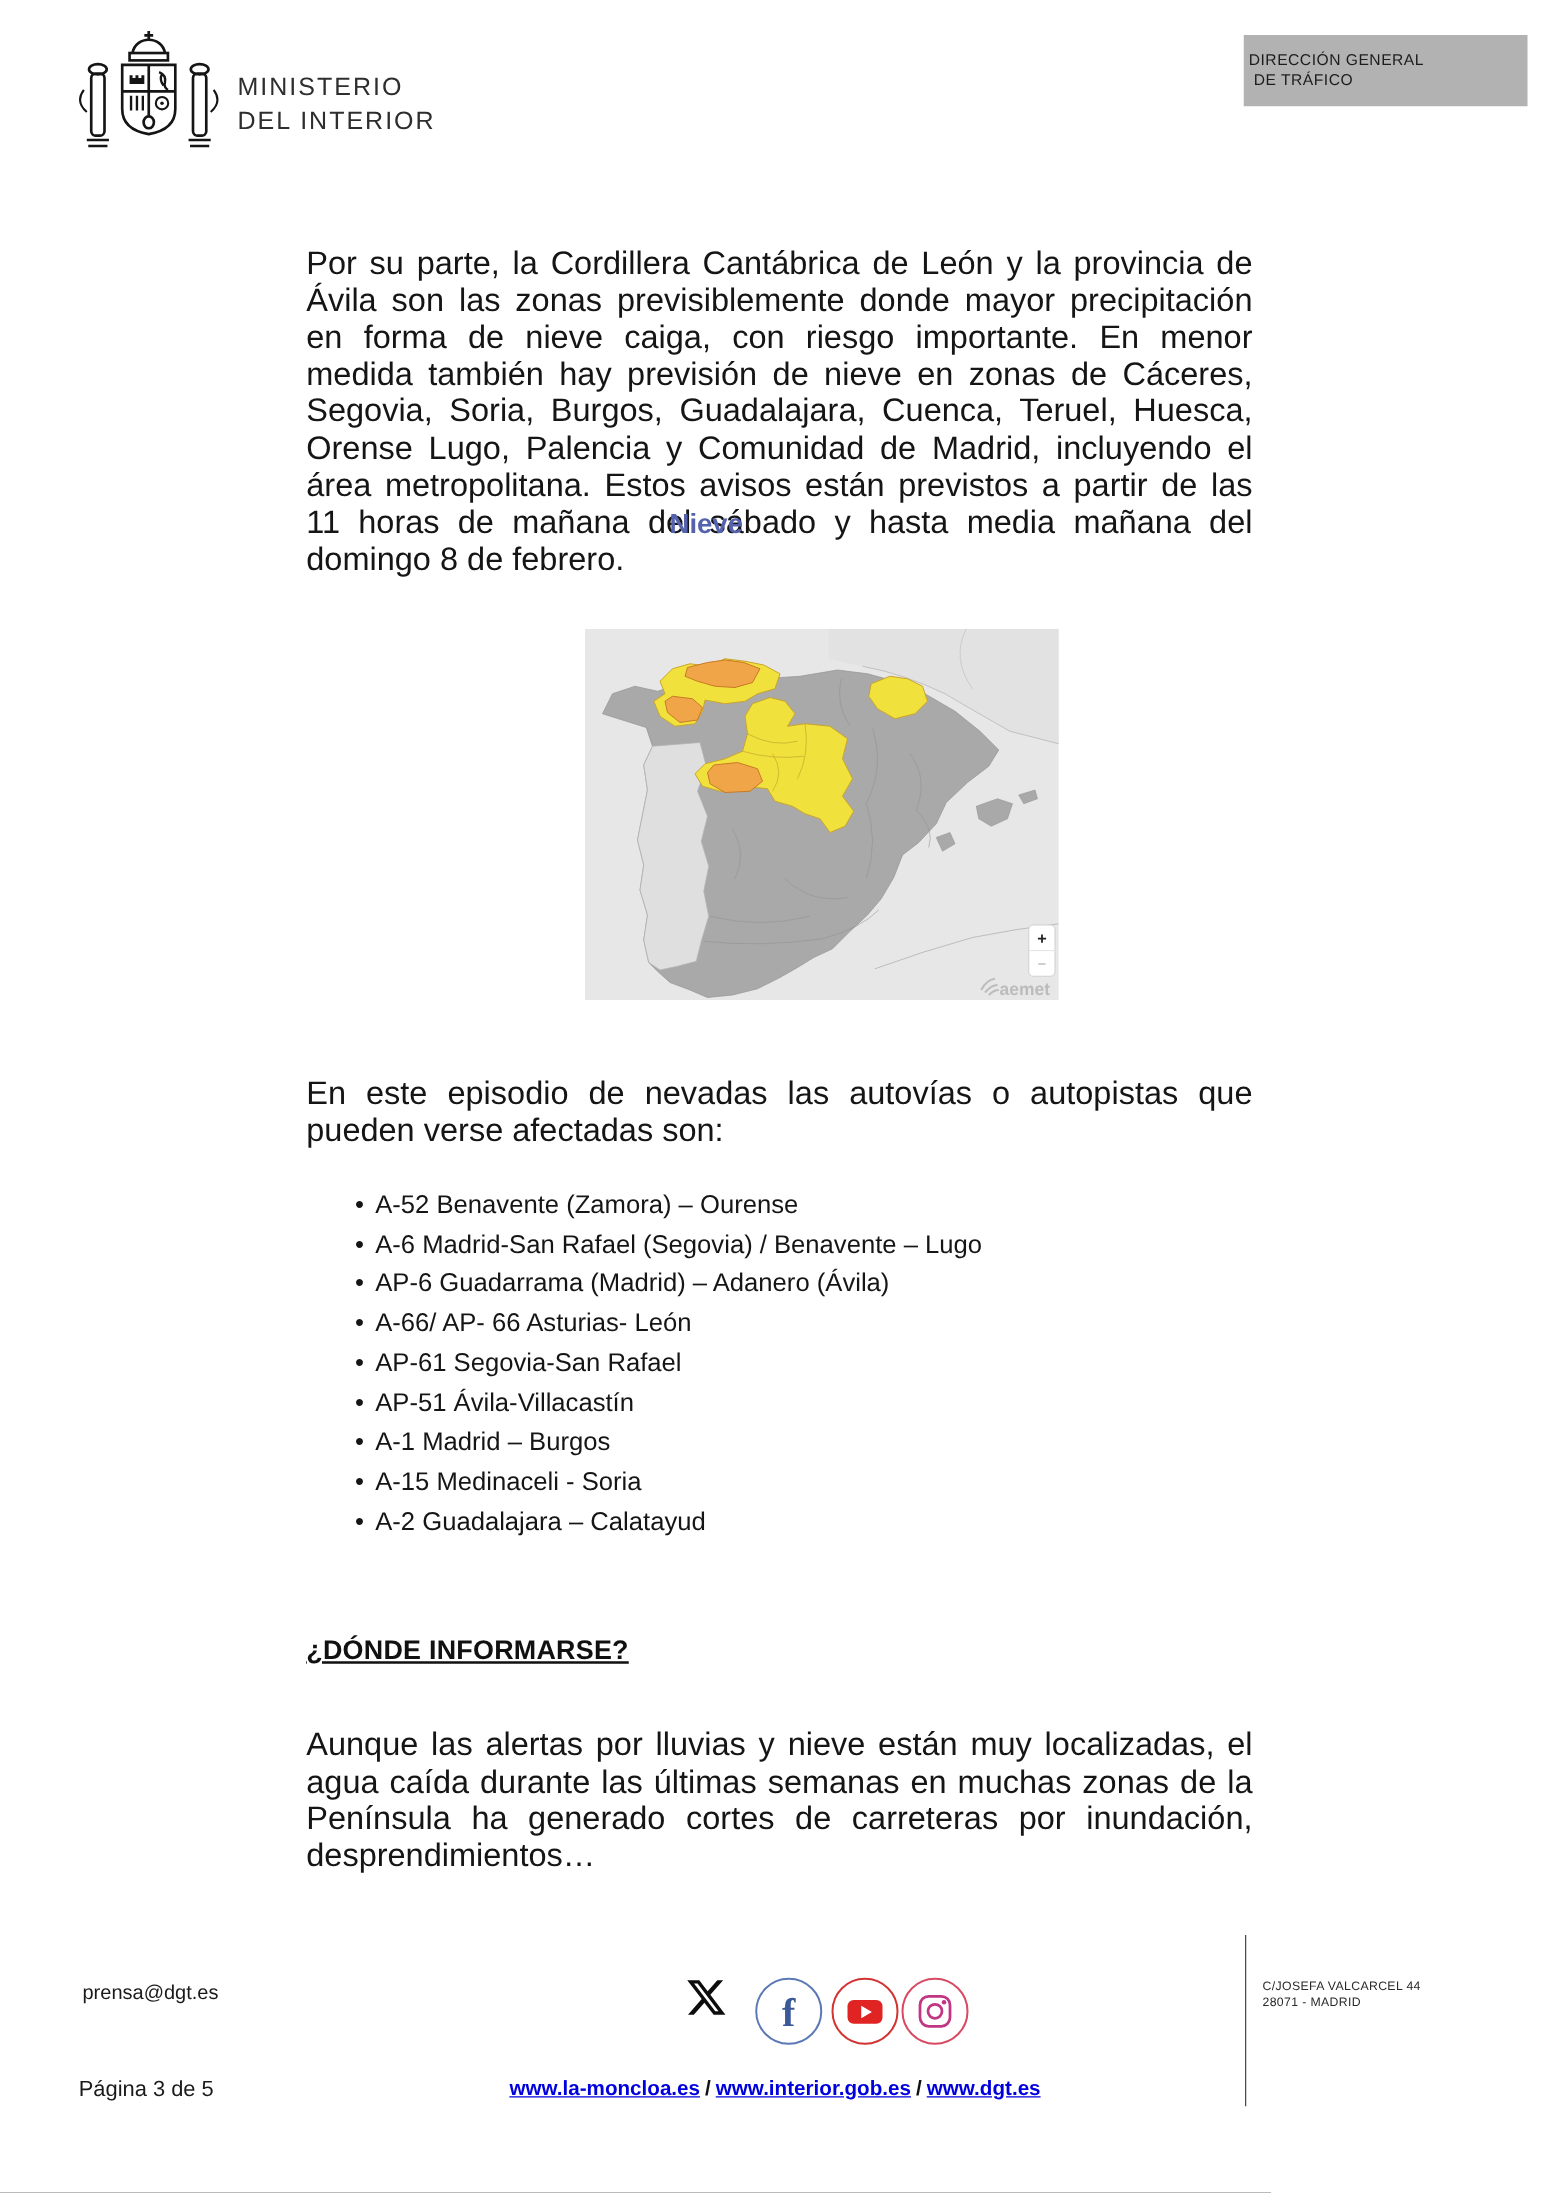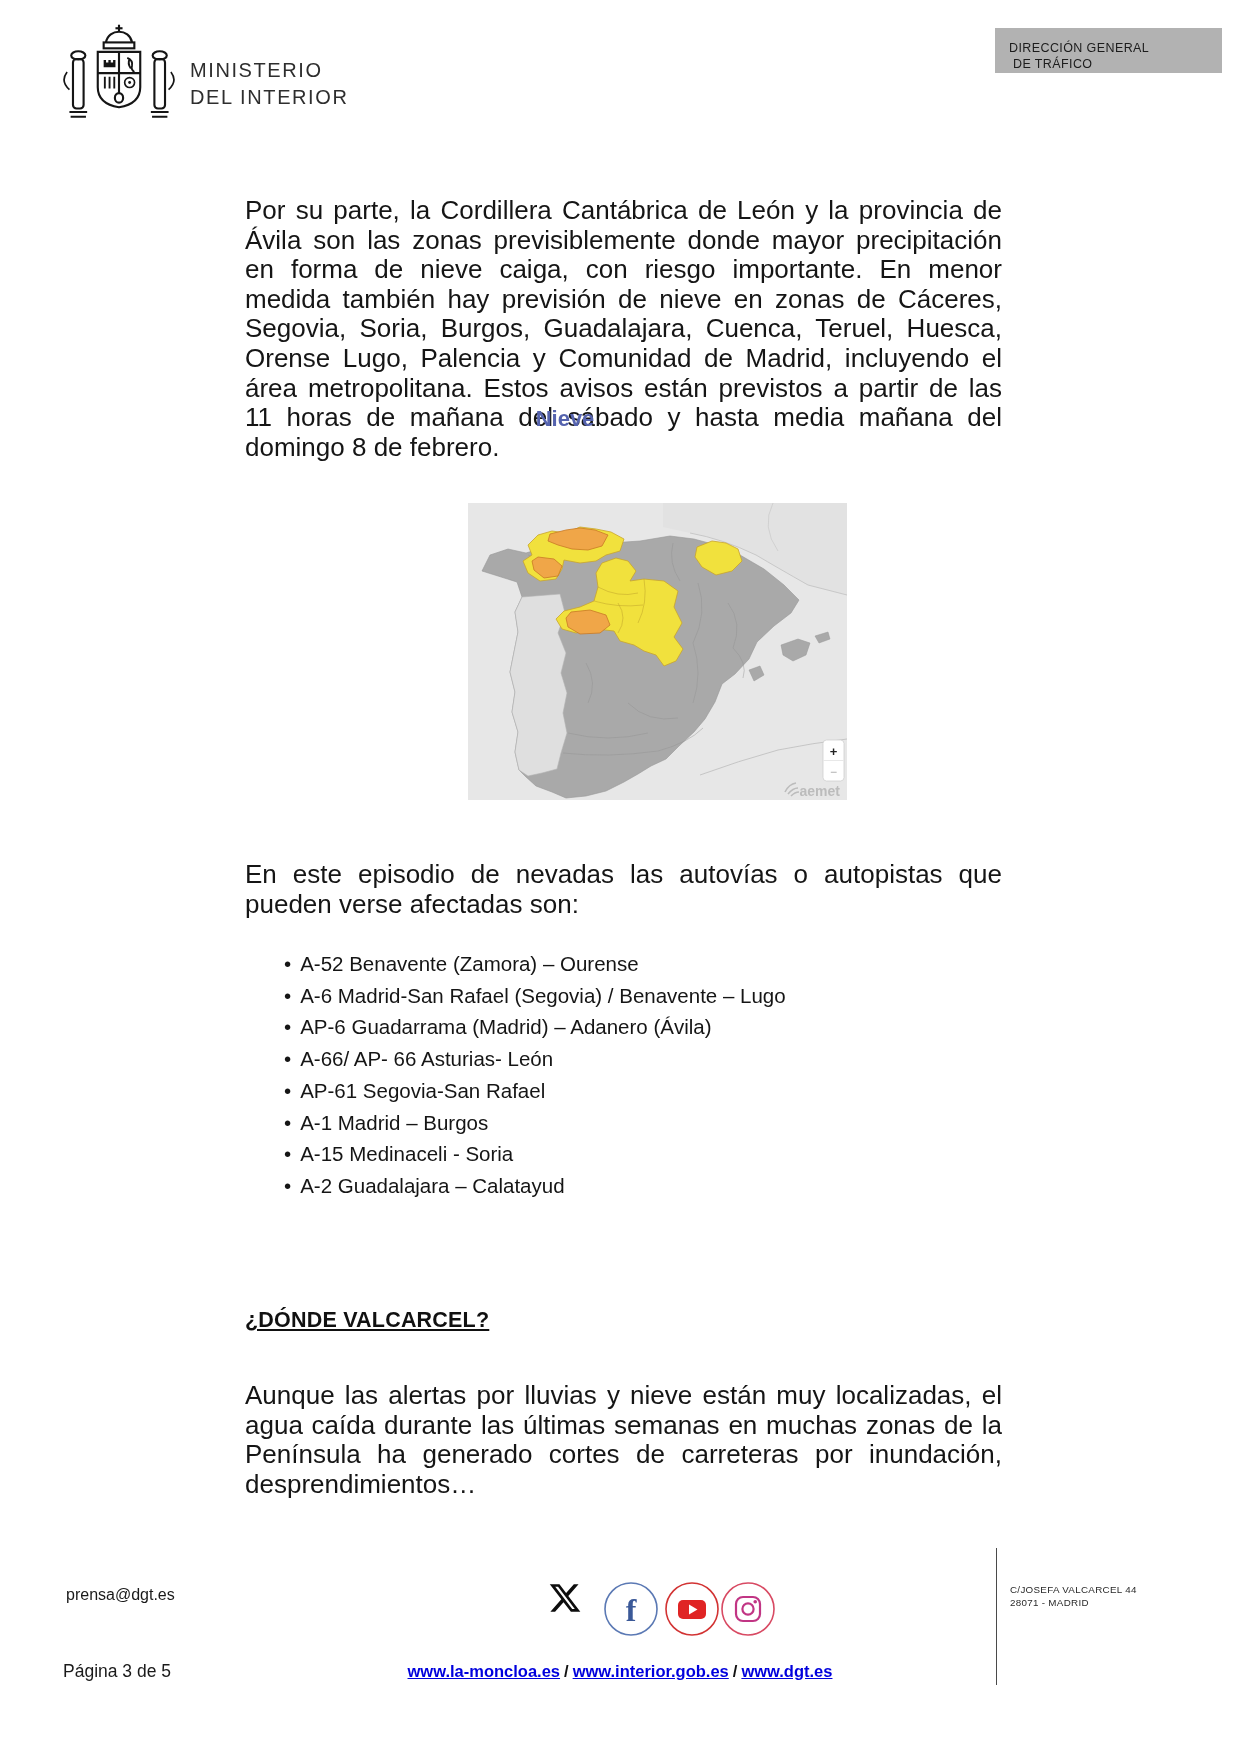--- a/index.html
+++ b/index.html
@@ -7,23 +7,23 @@
     position:relative;width:1240px;height:1754px;background:#ffffff;
     font-family:"Liberation Sans", sans-serif;overflow:hidden;margin:0 auto;
   }
   
   .coat{position:absolute;left:60px;top:20px;width:118px;height:118px;}
   .ministry{
     position:absolute;left:190px;top:57px;font-size:20px;line-height:27px;
     letter-spacing:1.6px;color:#2e2e2e;
   }
   .dept-box{
-    position:absolute;left:995px;top:28px;width:227px;height:45px;
+    position:absolute;left:995px;top:28px;width:227px;height:57px;
     background:#b2b2b2;color:#1c1c1c;font-size:12.5px;line-height:16px;
-    padding:12px 0 0 14px;box-sizing:border-box;letter-spacing:0.4px;
+    padding:12px 0 0 4px;box-sizing:border-box;letter-spacing:0.4px;
   }
   .dept-box .l2{padding-left:4px;}
   
   .para{
     position:absolute;left:245px;width:757px;font-size:26px;line-height:29.6px;
     text-align:justify;color:#151515;
   }
   .p1{top:196px;}
   .p2{top:860px;}
   .p3{top:1381px;}
@@ -189,26 +189,27 @@
   </svg>
 
   <div class="para p2">En este episodio de nevadas las autovías o autopistas que pueden verse afectadas son:</div>
 
   <ul class="hw-list">
     <li>A-52 Benavente (Zamora) – Ourense</li>
     <li>A-6 Madrid-San Rafael (Segovia) / Benavente – Lugo</li>
     <li>AP-6 Guadarrama (Madrid) – Adanero (Ávila)</li>
     <li>A-66/ AP- 66 Asturias- León</li>
     <li>AP-61 Segovia-San Rafael</li>
+    <li>AP-51 Ávila-Villacastín</li>
     <li>A-1 Madrid – Burgos</li>
     <li>A-15 Medinaceli - Soria</li>
     <li>A-2 Guadalajara – Calatayud</li>
   </ul>
 
-  <div class="section-heading">¿DÓNDE VALCARCEL?</div>
+  <div class="section-heading">¿DÓNDE INFORMARSE?</div>
 
   <div class="para p3">Aunque las alertas por lluvias y nieve están muy localizadas, el agua caída durante las últimas semanas en muchas zonas de la Península ha generado cortes de carreteras por inundación, desprendimientos…</div>
 
   <div class="email">prensa@dgt.es</div>
   <div class="pagenum">Página 3 de 5</div>
 
   <div class="social">
 
     <svg class="ic x-ic" width="34" height="34" viewBox="0 0 24 24">
       <path fill="#0d0d0d" d="M18.244 2.25h3.308l-7.227 8.26 8.502 11.24H16.17l-5.214-6.817L4.99 21.75H1.68l7.73-8.835L1.254 2.25H8.08l4.713 6.231zm-1.161 17.52h1.833L7.084 4.126H5.117z"></path>

